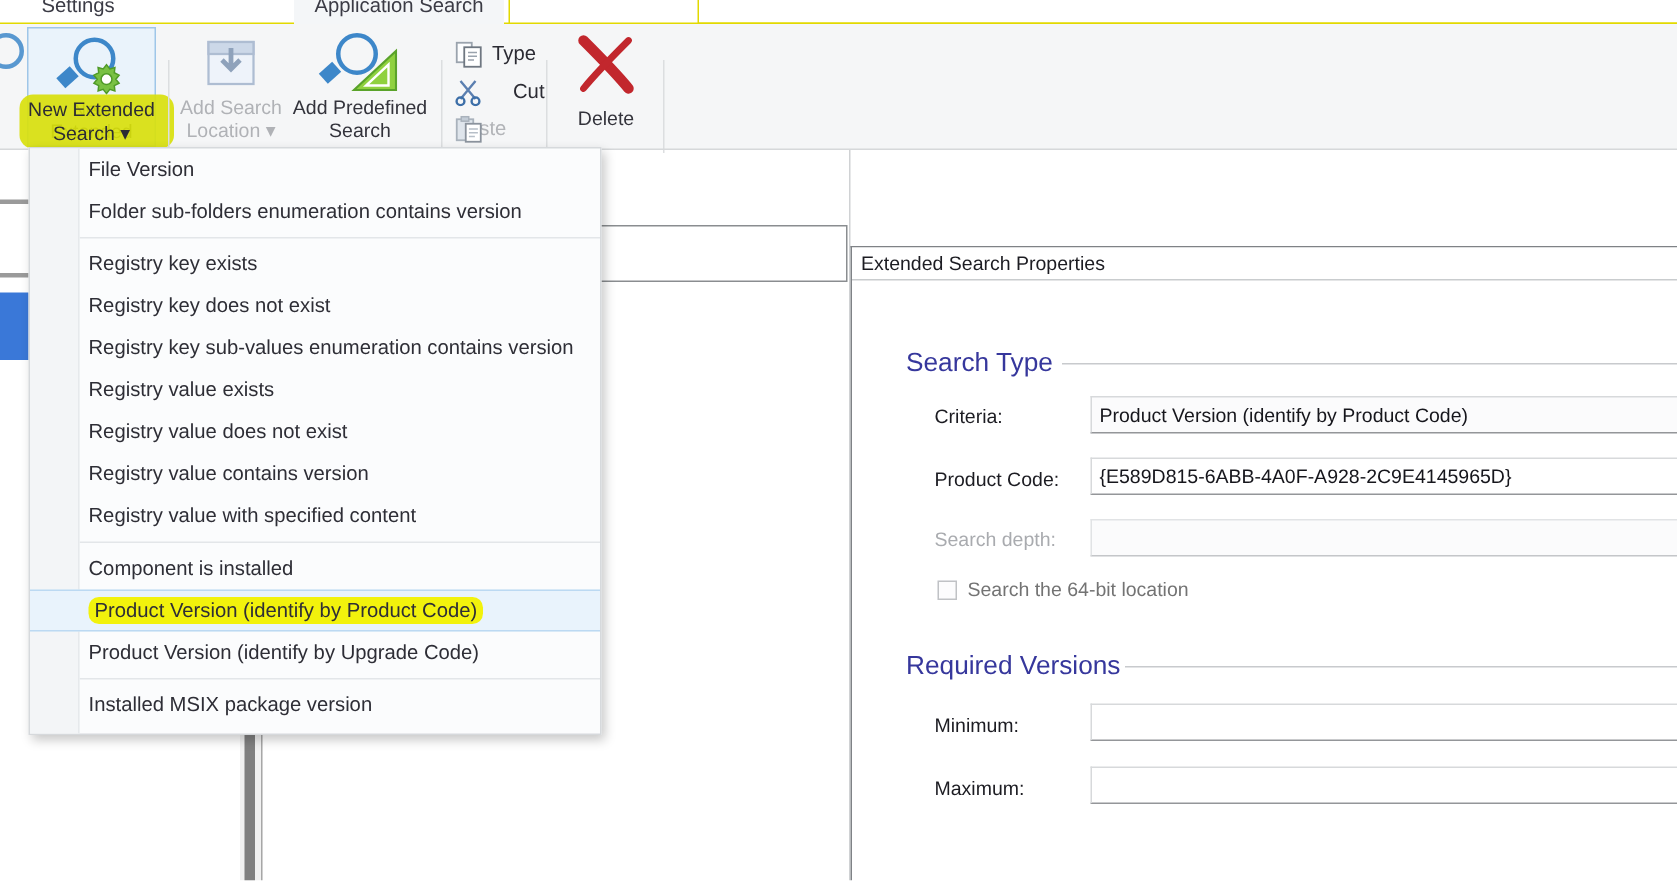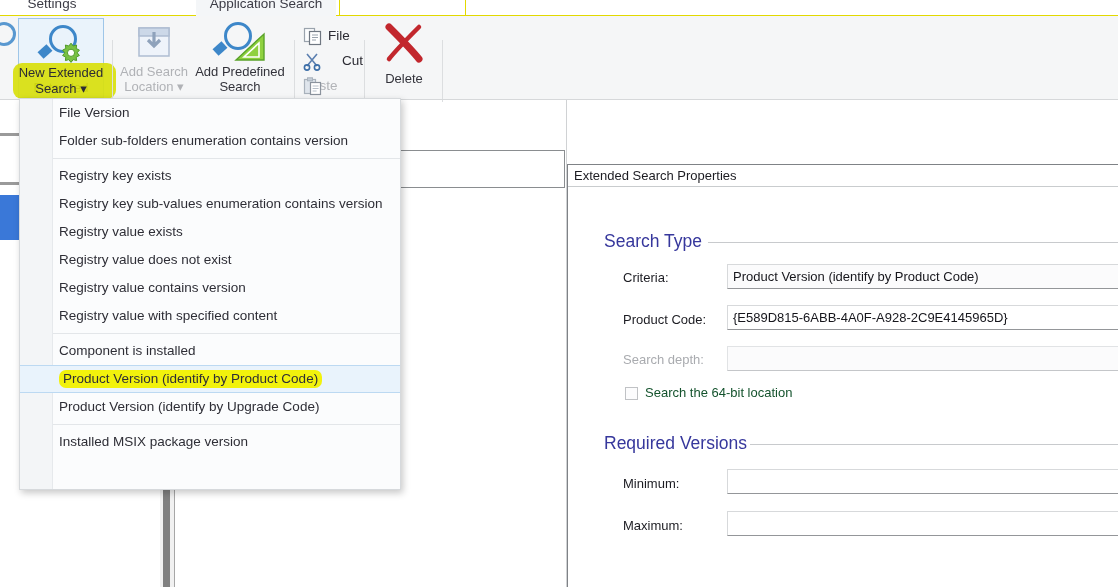--- a/index.html
+++ b/index.html
@@ -80,21 +80,21 @@
   .grouphdr{position:absolute;font-size:17.5px;color:#36379c;white-space:nowrap;}
   .grouprule{position:absolute;height:1px;background:#c8cacd;}
   .flabel{position:absolute;font-size:13px;color:#1c1c22;white-space:nowrap;}
   .flabel.dim{color:#a9abaf;}
   .finput{position:absolute;height:25px;line-height:24px;box-sizing:border-box;
           border:1px solid #949699;border-top-color:#d7d9db;border-left-color:#d7d9db;
           background:#ffffff;font-size:13px;color:#16161c;padding-left:5px;white-space:nowrap;overflow:hidden;}
   .finput.ro{background:#fbfbfc;}
   .finput.dis{background:#fbfbfc;border-color:#c4c6c9;border-top-color:#e1e3e5;border-left-color:#e1e3e5;}
   .cbox{position:absolute;width:13px;height:13px;border:1px solid #c0c2c5;background:#fcfcfd;box-sizing:border-box;}
-  .cblabel{position:absolute;font-size:13px;color:#14532d;white-space:nowrap;}
+  .cblabel{position:absolute;font-size:13px;color:#737373;white-space:nowrap;}
 </style>
 </head>
 <body>
 
 <div class="abs" id="tabstrip">
   <div class="abs" id="yl1"></div>
   <div class="abs" id="yl2"></div>
   <div class="abs" id="ytop"></div>
   <div class="tabline"></div>
   <div class="rtab" id="tab-settings">Settings</div>
@@ -165,21 +165,21 @@
   <div class="rgroupsep" style="left:294px;"></div>
 
   <div class="smbtn" style="left:303px;top:8px;">
     <span class="sglyph">
       <svg width="20" height="19" viewBox="0 0 20 19">
         <rect x="1.5" y="1.5" width="10" height="13" fill="#fcfdfe" stroke="#9aa3ad" stroke-width="1.2"></rect>
         <rect x="6.5" y="4.5" width="11" height="13" fill="#ffffff" stroke="#6f7781" stroke-width="1.2"></rect>
         <path d="M9 8h6 M9 10.5h6 M9 13h4" stroke="#9aa3ad" stroke-width="1"></path>
       </svg>
     </span>
-    <span style="margin-left:25px;">File</span>
+    <span style="margin-left:25px;">Type</span>
   </div>
 
   <div class="smbtn" style="left:303px;top:33px;">
     <span class="sglyph">
       <svg width="20" height="19" viewBox="0 0 20 19">
         <path d="M4 2 L14 14 M14 2 L4 14" stroke="#5b7fb0" stroke-width="1.6" fill="none"></path>
         <circle cx="4" cy="15.5" r="2.6" fill="none" stroke="#3d6fa8" stroke-width="1.6"></circle>
         <circle cx="14" cy="15.5" r="2.6" fill="none" stroke="#3d6fa8" stroke-width="1.6"></circle>
       </svg>
     </span>
@@ -226,20 +226,21 @@
 </div>
 <div class="abs" id="divline"></div>
 
 <div class="abs" id="menu">
   <div class="gutter"></div>
   <div id="menu-items">
       <div class="mitem"><span>File Version</span></div>
       <div class="mitem"><span>Folder sub-folders enumeration contains version</span></div>
       <div class="msep"></div>
       <div class="mitem"><span>Registry key exists</span></div>
+      <div class="mitem"><span>Registry key does not exist</span></div>
       <div class="mitem"><span>Registry key sub-values enumeration contains version</span></div>
       <div class="mitem"><span>Registry value exists</span></div>
       <div class="mitem"><span>Registry value does not exist</span></div>
       <div class="mitem"><span>Registry value contains version</span></div>
       <div class="mitem"><span>Registry value with specified content</span></div>
       <div class="msep"></div>
       <div class="mitem"><span>Component is installed</span></div>
       <div class="mitem sel"><span class="hl">Product Version (identify by Product Code)</span></div>
       <div class="mitem"><span>Product Version (identify by Upgrade Code)</span></div>
       <div class="msep"></div>

